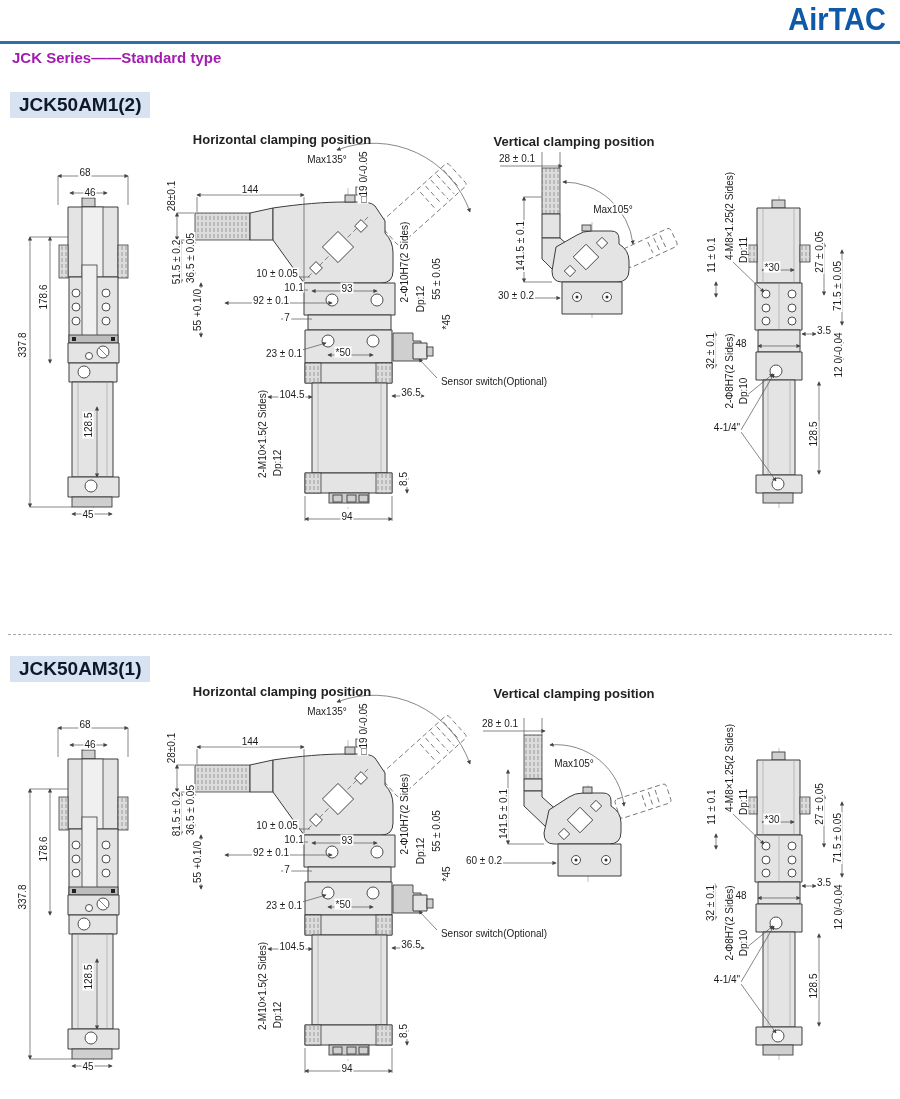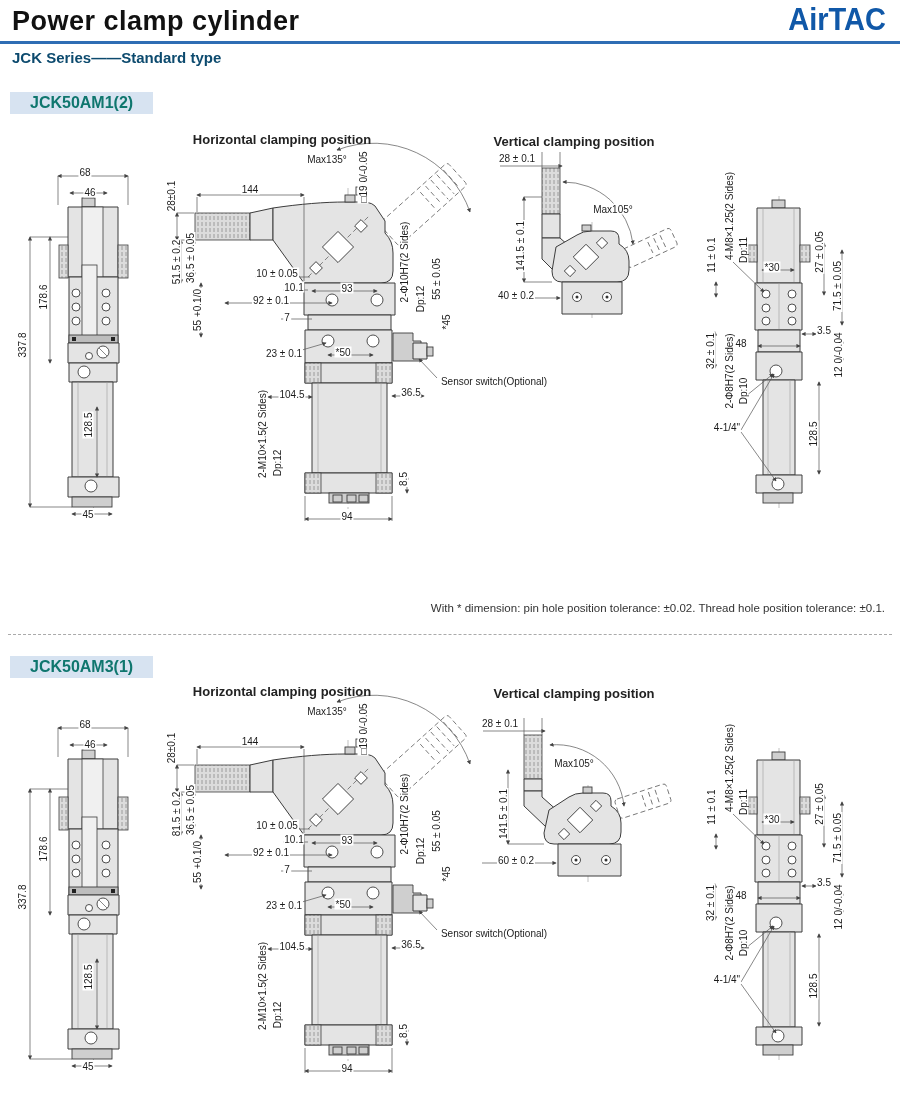--- a/index.html
+++ b/index.html
@@ -2,27 +2,27 @@
 <html><head>
 <meta charset="utf-8">
 <style>
   html,body{margin:0;padding:0;background:#fff;}
   body{width:900px;height:1099px;overflow:hidden;position:relative;
        font-family:"Liberation Sans", sans-serif;color:#1c1c1c;}
   .page{position:absolute;inset:0;}
   .hdr-title{position:absolute;left:12px;top:6px;font-size:27px;font-weight:bold;
              letter-spacing:.5px;color:#111;}
   .hdr-rule{position:absolute;left:0;top:41px;width:100%;height:3px;background:#2e6db4;}
-  .hdr-sub{position:absolute;left:12px;top:49px;font-size:15px;font-weight:bold;color:#0c4a6e;}
+  .hdr-sub{position:absolute;left:12px;top:49px;font-size:15px;font-weight:bold;color:#a21caf;}
   .logo{position:absolute;right:14px;top:4px;font-size:29px;font-weight:800;
         color:#1058a8;letter-spacing:0px;transform:scaleY(1.05);}
   .section{position:absolute;left:0;width:900px;height:552px;}
   #sec1{top:0;} #sec2{top:552px;}
-  .badge{position:absolute;left:10px;top:92px;background:#d7e3f1;color:#0f766e;
-         font-size:16px;font-weight:bold;padding:2px 20px;}
+  .badge{position:absolute;left:10px;top:92px;background:#d7e3f1;color:#0f172a;
+         font-size:19px;font-weight:bold;padding:2px 9px;}
   #sec2 .badge{top:104px;}
   .vtitle{position:absolute;transform:translate(-50%,-50%);font-size:13px;
           font-weight:bold;color:#222;white-space:nowrap;}
   .h-title{left:282px;top:139px;} .v-title{left:574px;top:141px;}
   .note{position:absolute;right:15px;top:602px;font-size:11.5px;color:#333;}
   .divider{position:absolute;left:8px;right:8px;top:634px;border-top:1.5px dashed #aaa;}
   #dim-layer{position:absolute;inset:0;pointer-events:none;}
   .dim{position:absolute;transform:translate(-50%,-50%);font-size:10px;line-height:11px;
        color:#1c1c1c;white-space:nowrap;background:#fff;padding:0 1px;}
   .dim.rot{transform:translate(-50%,-50%) rotate(-90deg);}
@@ -36,21 +36,20 @@
   .dl{stroke:#555;stroke-width:.7;fill:none;}
   .il{stroke:#9a9a9a;stroke-width:.6;}
   .cl{stroke:#999;stroke-width:.6;stroke-dasharray:10 3 2 3;}
   .dash{stroke:#666;stroke-width:.8;fill:none;stroke-dasharray:5 3;}
 </style>
 </head>
 <body>
 
 <div class="page">
 
-  <div class="hdr-title">Power clamp cylinder</div>
   <div class="logo">AirTAC</div>
   <div class="hdr-rule"></div>
   <div class="hdr-sub">JCK Series——Standard type</div>
 
   <svg width="900" height="1099" viewBox="0 0 900 1099">
     <defs>
       <marker id="arw" viewBox="0 0 10 10" refX="8.5" refY="5" markerWidth="6" markerHeight="6" orient="auto-start-reverse">
         <path d="M0,0 L10,5 L0,10 z" fill="#444"></path>
       </marker>
       <pattern id="knurl" width="4" height="6" patternUnits="userSpaceOnUse">
@@ -277,21 +276,20 @@
     <span class="vtitle h-title">Horizontal clamping position</span>
     <span class="vtitle v-title">Vertical clamping position</span>
   </div>
 
   <div class="section" id="sec2">
     <span class="badge">JCK50AM3(1)</span>
     <span class="vtitle h-title">Horizontal clamping position</span>
     <span class="vtitle v-title">Vertical clamping position</span>
   </div>
 
-  <div class="note">With * dimension: pin hole position tolerance: ±0.02. Thread hole position tolerance: ±0.1.</div>
   <div class="divider"></div>
 
   <div id="dim-layer">
       <span class="dim" style="left: 85px; top: 172px;">68</span>
       <span class="dim" style="left: 90px; top: 192px;">46</span>
       <span class="dim rot" style="left: 43px; top: 297px;">178.6</span>
       <span class="dim rot" style="left: 22px; top: 345px;">337.8</span>
       <span class="dim rot" style="left: 88px; top: 425px;">128.5</span>
       <span class="dim" style="left: 88px; top: 514px;">45</span>
       <span class="dim" style="left: 327px; top: 159px;">Max135°</span>
@@ -315,21 +313,21 @@
       <span class="dim" style="left: 494px; top: 381px;">Sensor switch(Optional)</span>
       <span class="dim" style="left: 292px; top: 394px;">104.5</span>
       <span class="dim" style="left: 411px; top: 392px;">36.5</span>
       <span class="dim rot" style="left: 262px; top: 434px;">2-M10×1.5(2 Sides)</span>
       <span class="dim rot" style="left: 277px; top: 463px;">Dp:12</span>
       <span class="dim rot" style="left: 403px; top: 479px;">8.5</span>
       <span class="dim" style="left: 347px; top: 516px;">94</span>
       <span class="dim" style="left: 517px; top: 158px;">28 ± 0.1</span>
       <span class="dim" style="left: 613px; top: 209px;">Max105°</span>
       <span class="dim rot" style="left: 520px; top: 246px;">141.5 ± 0.1</span>
-      <span class="dim" style="left: 516px; top: 295px;">40 ± 0.2</span>
+      <span class="dim" style="left: 516px; top: 295px;">30 ± 0.2</span>
       <span class="dim rot" style="left: 729px; top: 216px;">4-M8×1.25(2 Sides)</span>
       <span class="dim rot" style="left: 743px; top: 250px;">Dp:11</span>
       <span class="dim rot" style="left: 711px; top: 255px;">11 ± 0.1</span>
       <span class="dim" style="left: 772px; top: 267px;">*30</span>
       <span class="dim rot" style="left: 819px; top: 252px;">27 ± 0.05</span>
       <span class="dim rot" style="left: 837px; top: 286px;">71.5 ± 0.05</span>
       <span class="dim" style="left: 824px; top: 330px;">3.5</span>
       <span class="dim rot" style="left: 710px; top: 351px;">32 ± 0.1</span>
       <span class="dim" style="left: 741px; top: 343px;">48</span>
       <span class="dim rot" style="left: 838px; top: 355px;">12 0/-0.04</span>
@@ -364,21 +362,21 @@
       <span class="dim" style="left: 494px; top: 933px;">Sensor switch(Optional)</span>
       <span class="dim" style="left: 292px; top: 946px;">104.5</span>
       <span class="dim" style="left: 411px; top: 944px;">36.5</span>
       <span class="dim rot" style="left: 262px; top: 986px;">2-M10×1.5(2 Sides)</span>
       <span class="dim rot" style="left: 277px; top: 1015px;">Dp:12</span>
       <span class="dim rot" style="left: 403px; top: 1031px;">8.5</span>
       <span class="dim" style="left: 347px; top: 1068px;">94</span>
       <span class="dim" style="left: 500px; top: 723px;">28 ± 0.1</span>
       <span class="dim" style="left: 574px; top: 763px;">Max105°</span>
       <span class="dim rot" style="left: 503px; top: 814px;">141.5 ± 0.1</span>
-      <span class="dim" style="left: 516px; top: 860px;">60 ± 0.2</span>
+      <span class="dim" style="left: 484px; top: 860px;">60 ± 0.2</span>
       <span class="dim rot" style="left: 729px; top: 768px;">4-M8×1.25(2 Sides)</span>
       <span class="dim rot" style="left: 743px; top: 802px;">Dp:11</span>
       <span class="dim rot" style="left: 711px; top: 807px;">11 ± 0.1</span>
       <span class="dim" style="left: 772px; top: 819px;">*30</span>
       <span class="dim rot" style="left: 819px; top: 804px;">27 ± 0.05</span>
       <span class="dim rot" style="left: 837px; top: 838px;">71.5 ± 0.05</span>
       <span class="dim" style="left: 824px; top: 882px;">3.5</span>
       <span class="dim rot" style="left: 710px; top: 903px;">32 ± 0.1</span>
       <span class="dim" style="left: 741px; top: 895px;">48</span>
       <span class="dim rot" style="left: 838px; top: 907px;">12 0/-0.04</span>

